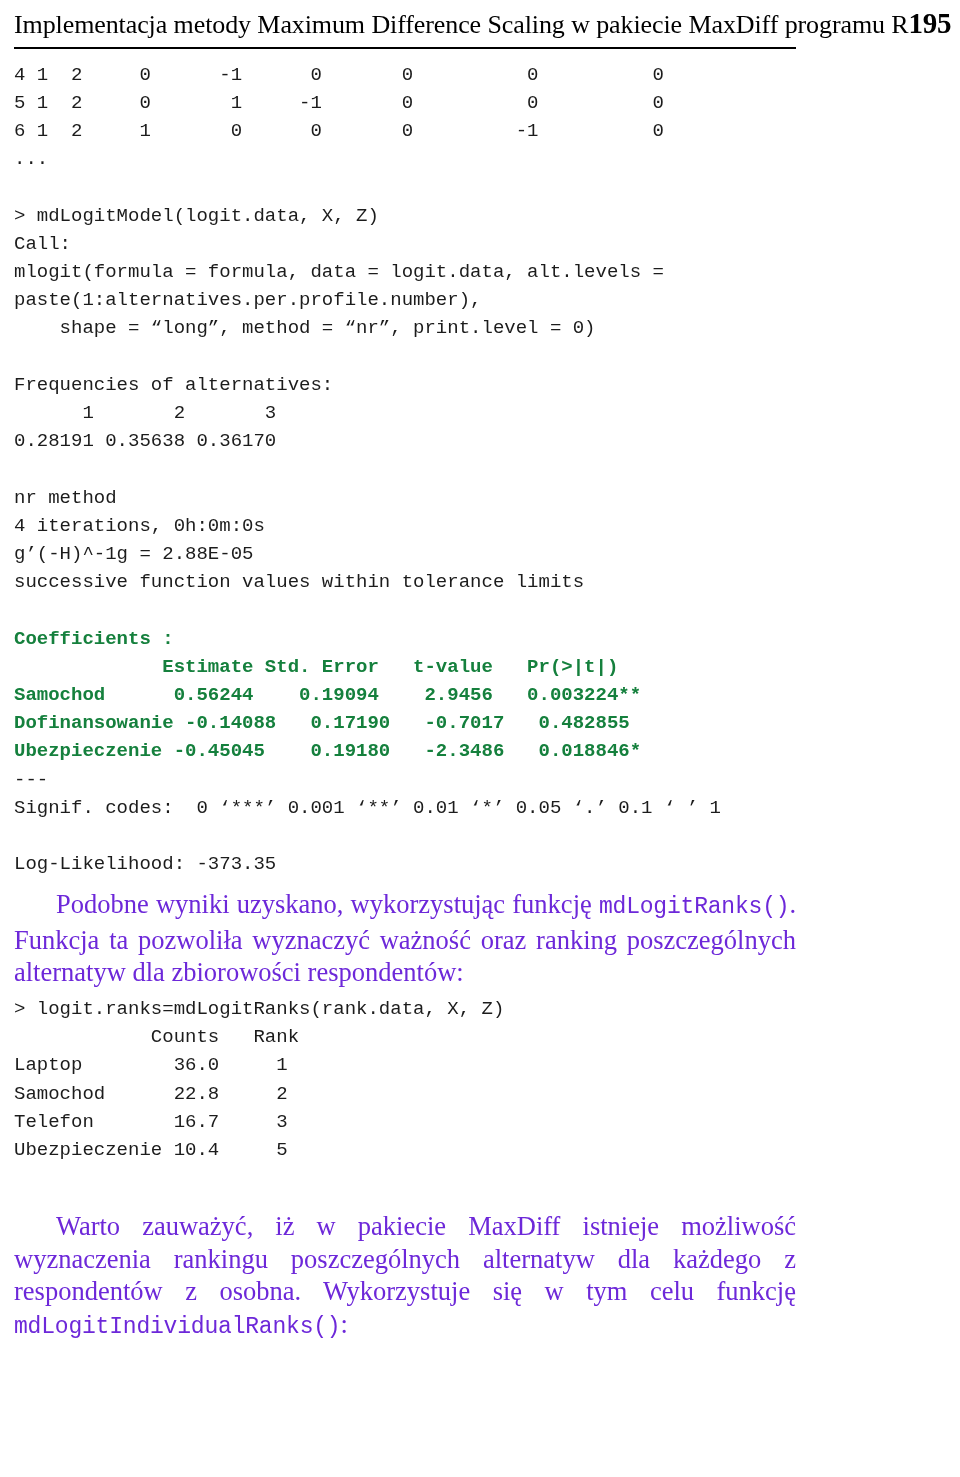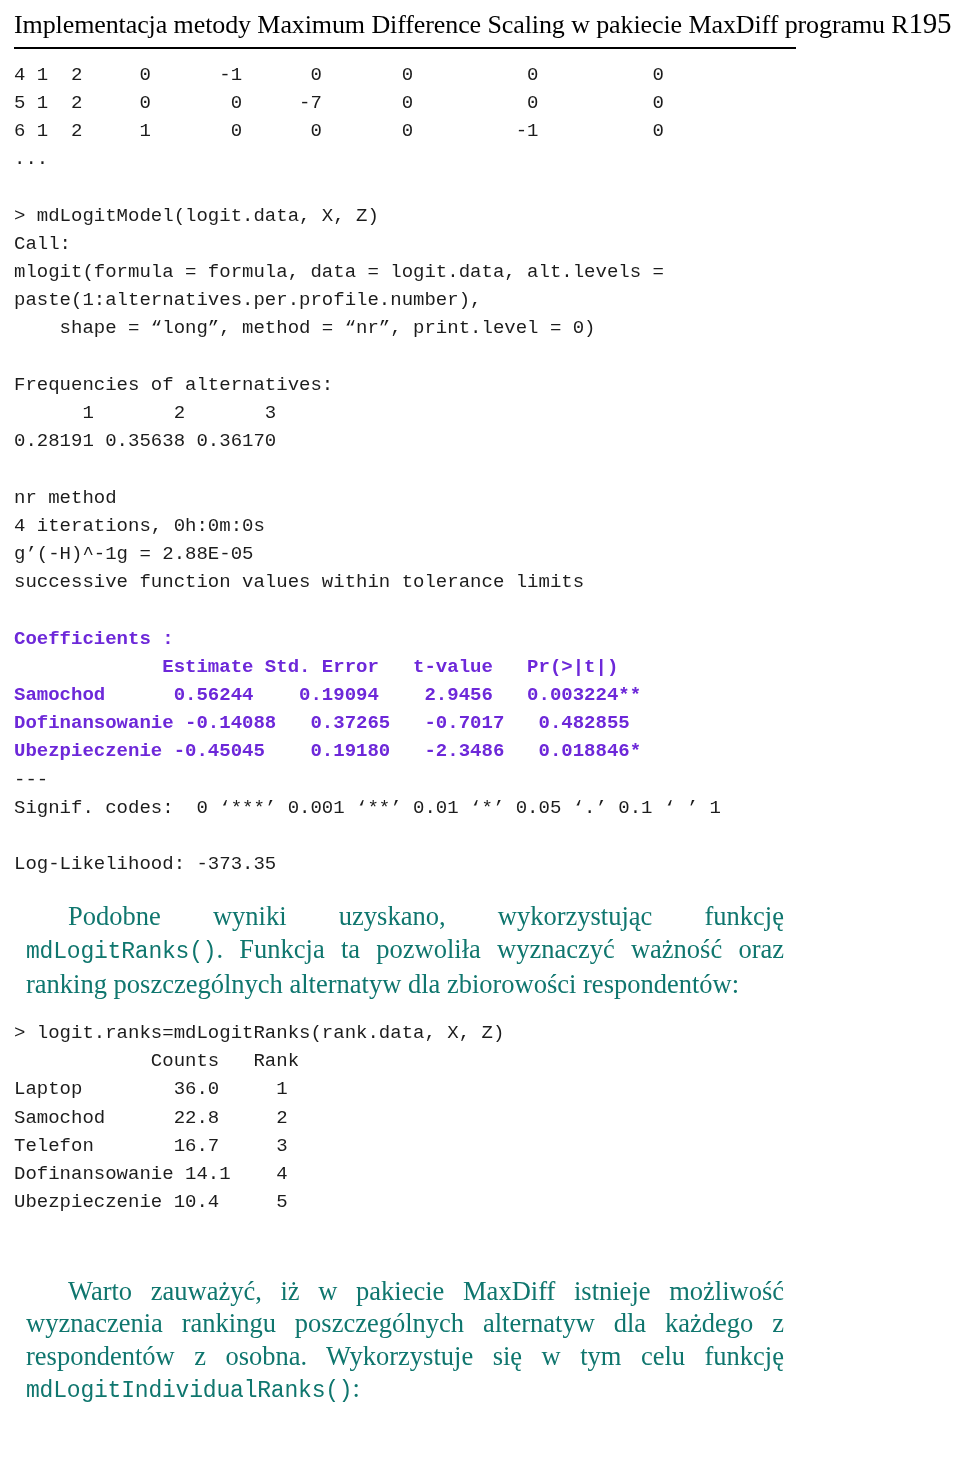--- a/index.html
+++ b/index.html
@@ -33,21 +33,21 @@
     line-height: 1.18;
     padding-top: 6px;
   }
   .running-head-title {
     font-family: "Liberation Serif", "DejaVu Serif", serif;
     font-weight: normal;
     letter-spacing: -0.1px;
     white-space: nowrap;
   }
   .running-head-folio {
-    font-weight: normal;
+    font-weight: bold;
     font-size: 29px;
     letter-spacing: -0.3px;
   }
   .head-rule {
     border: 0;
     border-top: 2px solid #000;
     margin: 6px 0 0 0;
     height: 0;
   }
 
@@ -55,38 +55,38 @@
   .verbatim {
     font-family: "Liberation Mono", "DejaVu Sans Mono", monospace;
     font-size: 19px;
     line-height: 28.2px;
     white-space: pre;
     color: #1c1c1c;
     letter-spacing: 0px;
   }
   .verbatim.bold {
     font-weight: bold;
-    color: #6d28d9;
+    color: #15803d;
   }
   .spacer-line {
     height: 28.2px;
   }
   .gap-6  { height: 6px; }
   .gap-10 { height: 10px; }
   .gap-18 { height: 18px; }
 
   
   .prose {
     font-family: "Liberation Serif", "DejaVu Serif", serif;
     font-size: 26.5px;
     line-height: 32.5px;
     text-align: justify;
     text-justify: inter-word;
-    color: #0f766e;
-    margin: 12px;
+    color: #6d28d9;
+    margin: 0;
   }
   .prose .indent { display: inline-block; width: 42px; }
   .prose code {
     font-family: "Liberation Mono", "DejaVu Sans Mono", monospace;
     font-size: 23px;
     letter-spacing: -0.2px;
   }
 
   .matrix-area { padding-top: 12px; }
 </style>
@@ -96,21 +96,21 @@
 <div class="page">
 
   <div class="running-head">
     <div class="running-head-title">Implementacja metody Maximum Difference Scaling w pakiecie MaxDiff programu R</div>
     <div class="running-head-folio">195</div>
   </div>
   <hr class="head-rule">
 
   <div class="matrix-area">
     <div class="verbatim">4 1  2     0      -1      0       0          0          0</div>
-    <div class="verbatim">5 1  2     0       0     -7       0          0          0</div>
+    <div class="verbatim">5 1  2     0       1     -1       0          0          0</div>
     <div class="verbatim">6 1  2     1       0      0       0         -1          0</div>
     <div class="verbatim">...</div>
   </div>
 
   <div class="spacer-line"></div>
 
   <div>
     <div class="verbatim">&gt; mdLogitModel(logit.data, X, Z)</div>
     <div class="verbatim">Call:</div>
     <div class="verbatim">mlogit(formula = formula, data = logit.data, alt.levels =</div>
@@ -134,21 +134,21 @@
     <div class="verbatim">g’(-H)^-1g = 2.88E-05</div>
     <div class="verbatim">successive function values within tolerance limits</div>
   </div>
 
   <div class="spacer-line"></div>
 
   <div>
     <div class="verbatim bold">Coefficients :</div>
     <div class="verbatim bold">             Estimate Std. Error   t-value   Pr(&gt;|t|)</div>
     <div class="verbatim bold">Samochod      0.56244    0.19094    2.9456   0.003224**</div>
-    <div class="verbatim bold">Dofinansowanie -0.14088   0.37265   -0.7017   0.482855</div>
+    <div class="verbatim bold">Dofinansowanie -0.14088   0.17190   -0.7017   0.482855</div>
     <div class="verbatim bold">Ubezpieczenie -0.45045    0.19180   -2.3486   0.018846*</div>
     <div class="verbatim">---</div>
     <div class="verbatim">Signif. codes:  0 ‘***’ 0.001 ‘**’ 0.01 ‘*’ 0.05 ‘.’ 0.1 ‘ ’ 1</div>
     <div class="spacer-line"></div>
     <div class="verbatim">Log-Likelihood: -373.35</div>
   </div>
 
   <div class="gap-10"></div>
 
   <p class="prose">
@@ -156,21 +156,20 @@
   </p>
 
   <div class="gap-6"></div>
 
   <div>
     <div class="verbatim">&gt; logit.ranks=mdLogitRanks(rank.data, X, Z)</div>
     <div class="verbatim">            Counts   Rank</div>
     <div class="verbatim">Laptop        36.0     1</div>
     <div class="verbatim">Samochod      22.8     2</div>
     <div class="verbatim">Telefon       16.7     3</div>
-    <div class="verbatim">Dofinansowanie 14.1    4</div>
     <div class="verbatim">Ubezpieczenie 10.4     5</div>
   </div>
 
   <div class="spacer-line"></div>
 
 
   <div class="gap-18"></div>
 
   <p class="prose">
     <span class="indent"></span><span>Warto zauważyć, iż w pakiecie MaxDiff istnieje możliwość wyznaczenia rankingu poszczególnych alternatyw dla każdego z respondentów z osobna. Wykorzystuje się w tym celu funkcję </span><code>mdLogitIndividualRanks()</code><span>:</span>

